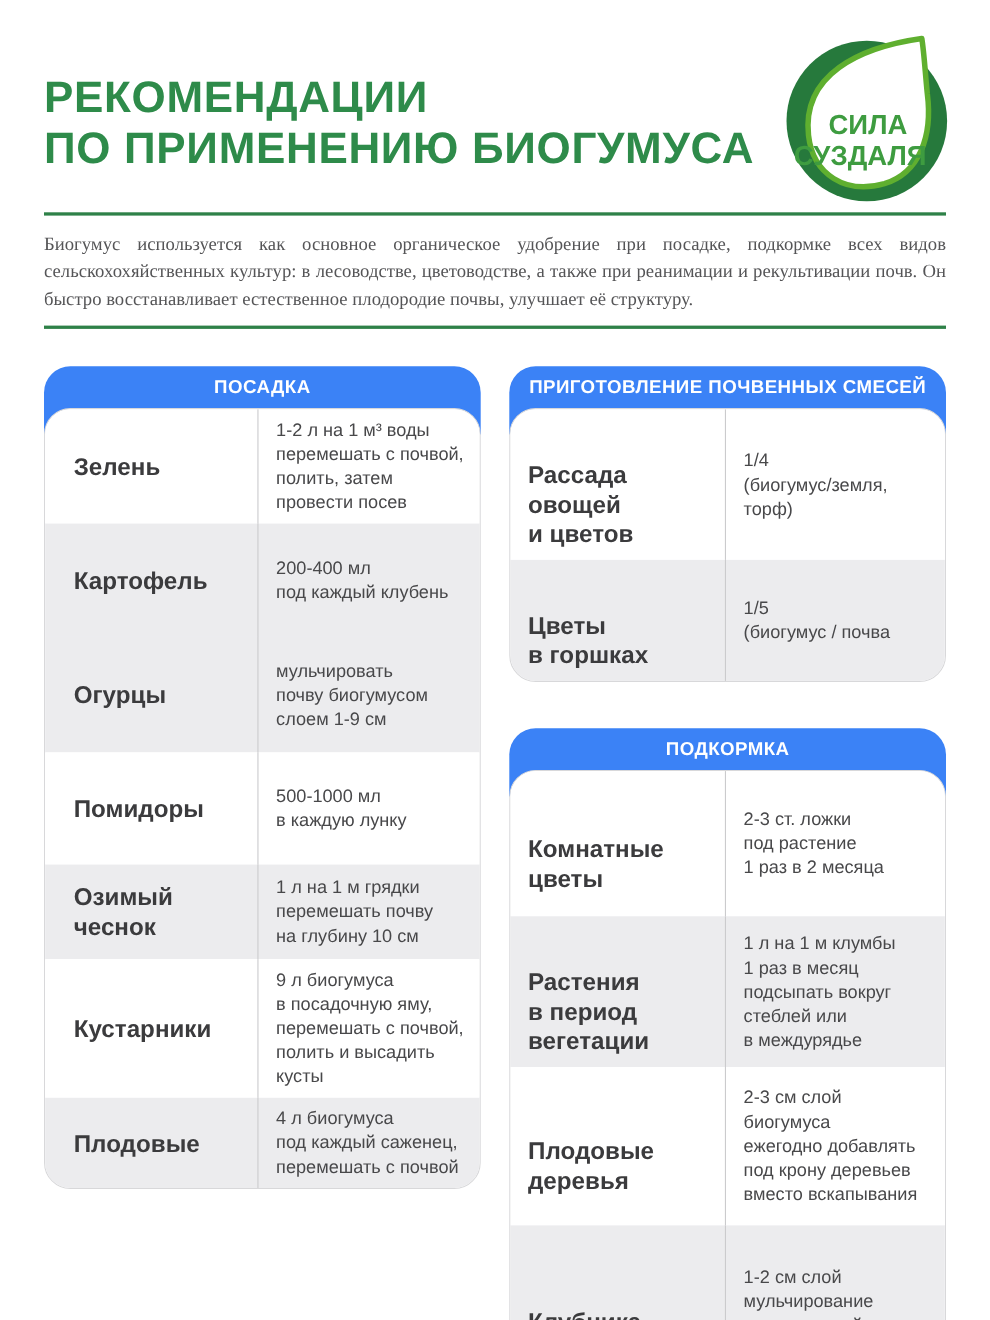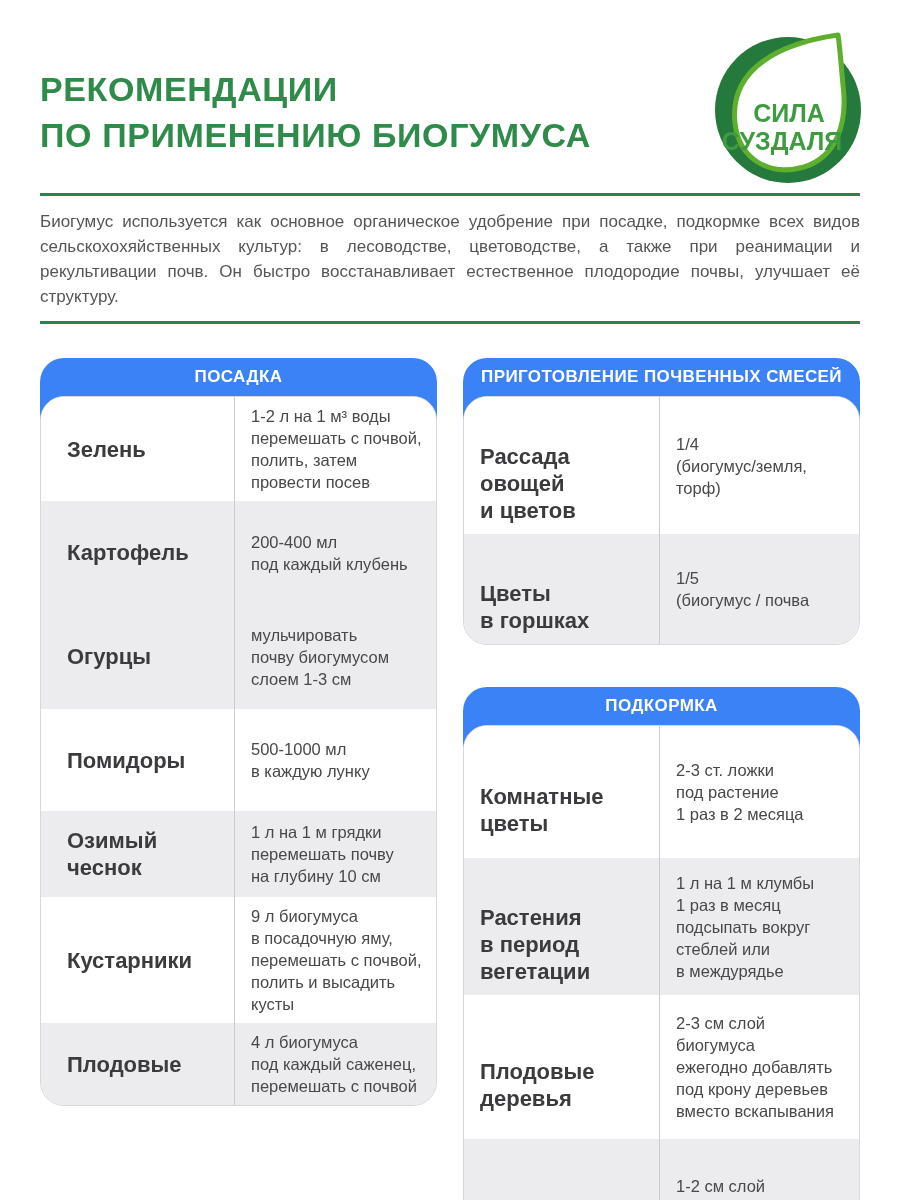--- a/index.html
+++ b/index.html
@@ -5,30 +5,31 @@
   * { margin:0; padding:0; box-sizing:border-box; }
   body { background:#fff; }
   .page {
     position:relative; width:900px; height:1200px; background:#ffffff;
     font-family:"Liberation Sans", sans-serif; overflow:hidden;
   }
   
   .top { position:relative; height:193px; }
   .page-title {
     position:absolute; left:40px; top:66px;
-    font-size:34px; line-height:46px; font-weight:700;
+    font-size:40px; line-height:46px; font-weight:700;
     letter-spacing:0.6px; color:#2E8B4A;
   }
   .brand { position:absolute; right:33px; top:28px; width:158px; height:158px; }
   .brand svg { overflow:visible; }
   
   .rule { height:3px; background:#2E8148; margin:0 40px; }
   .intro {
     margin:13px 40px 0; color:#555557; font-size:17px; line-height:25px;
     text-align:justify;
+    font-family:Liberation Serif, serif;
   }
   .rule2 { margin-top:12px; }
   
   .columns { display:flex; gap:26px; margin:34px 40px 0; align-items:flex-start; }
   .col { width:397px; }
   
   .card { position:relative; }
   .card + .card { margin-top:42px; }
   .card-head {
     height:62px; background:#3b82f6; border-radius:24px 24px 0 0;
@@ -91,21 +92,21 @@
           </div>
           <div class="row alt" style="min-height:103px">
             <div class="cell name">Картофель</div>
             <div class="cell val">200-400 мл
 под каждый клубень</div>
           </div>
           <div class="row alt" style="min-height:105px">
             <div class="cell name">Огурцы</div>
             <div class="cell val">мульчировать
 почву биогумусом
-слоем 1-3 см</div>
+слоем 1-9 см</div>
           </div>
           <div class="row" style="min-height:102px">
             <div class="cell name">Помидоры</div>
             <div class="cell val">500-1000 мл
 в каждую лунку</div>
           </div>
           <div class="row alt" style="min-height:86px">
             <div class="cell name">Озимый
 чеснок</div>
             <div class="cell val">1 л на 1 м грядки

